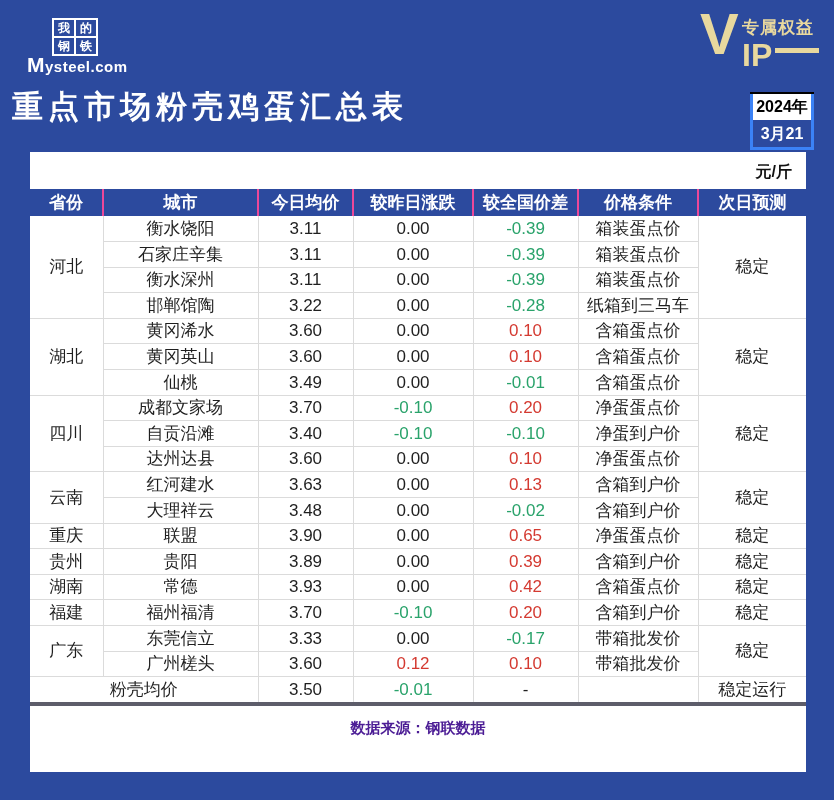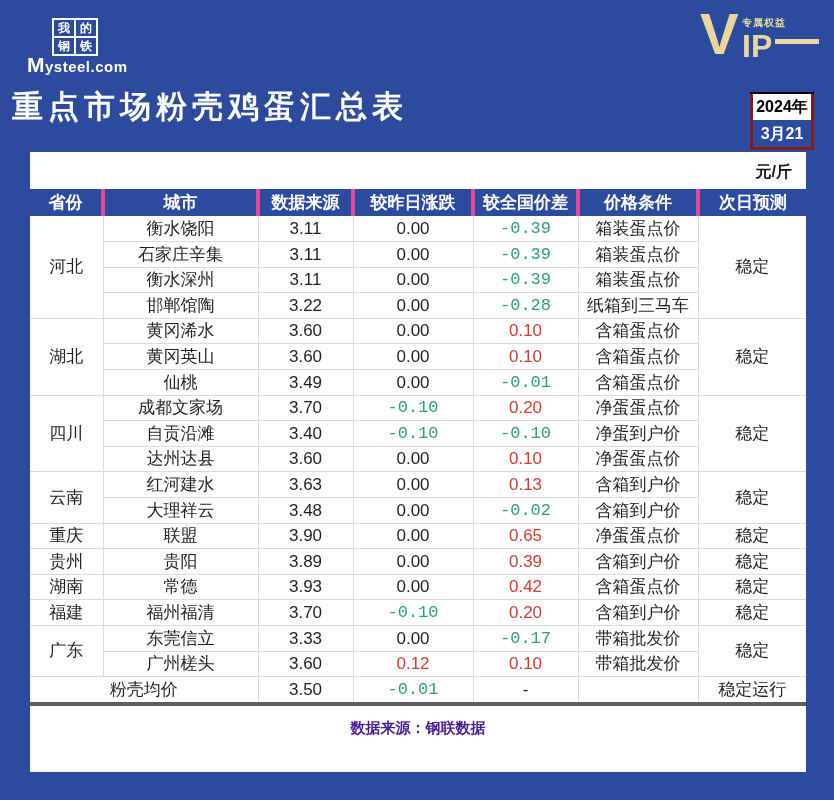--- a/index.html
+++ b/index.html
@@ -27,51 +27,51 @@
   }
   .logo-grid span{
     background:var(--blue);color:#fff;font-size:12px;font-weight:700;
     display:flex;align-items:center;justify-content:center;
   }
   .logo-domain{color:#fff;font-weight:700;font-size:15px;line-height:1.1;margin-top:-3px;letter-spacing:0.5px;}
   .logo-domain .m{font-size:21px;}
   .vip{position:absolute;right:12px;top:6px;width:122px;height:64px;color:var(--gold);}
   .vip-v{position:absolute;left:0;top:0;font-size:58px;font-weight:800;line-height:0.95;}
   .vip-right{position:absolute;left:42px;top:10px;}
-  .vip-tagline{font-size:10px;font-weight:800;letter-spacing:1px;}
+  .vip-tagline{font-size:17px;font-weight:800;letter-spacing:1px;}
   .vip-row{display:flex;align-items:flex-start;}
   .vip-ip{font-size:32px;font-weight:800;line-height:1;}
   .vip-bar{width:44px;height:5px;background:var(--gold);margin-left:3px;margin-top:9px;}
   
   .page-title{
     position:absolute;left:12px;top:86px;
     color:#fff;font-size:31px;font-weight:800;letter-spacing:5px;white-space:nowrap;
   }
-  .date-box{position:absolute;left:750px;top:92px;width:64px;background:#7f1d1d;border-top:2px solid #000;padding:0 3px 3px;}
+  .date-box{position:absolute;left:750px;top:92px;width:64px;background:#3b82f6;border-top:2px solid #000;padding:0 3px 3px;}
   .date-year{height:26px;line-height:26px;text-align:center;background:#fff;color:#000;font-size:16px;font-weight:700;}
   .date-day{height:27px;line-height:27px;text-align:center;background:var(--blue);color:#fff;font-size:16px;font-weight:700;}
   
   .card{position:absolute;left:30px;top:152px;width:776px;height:620px;background:#fff;}
   .unit{ text-align:right;padding:10px 14px 6px;font-size:16px;font-weight:600;color:#111;}
   table{width:776px;border-collapse:collapse;table-layout:fixed;color:var(--ink);}
   thead th{
     background:var(--blue);color:#fff;font-weight:700;font-size:17px;
-    height:27px;border-left:4px solid #ec4899;border-bottom:none;text-align:center;
+    height:27px;border-left:2px solid #ec4899;border-bottom:none;text-align:center;
   }
   thead th:first-child{border-left:none;}
   tbody td{
     height:25.6px;text-align:center;border:1px solid var(--grid);
     font-size:17px;padding:0;line-height:1.15;vertical-align:middle;white-space:nowrap;
   }
   tbody tr td:first-child{border-left:none;}
   tbody tr td:last-child{border-right:none;}
   tbody tr:first-child td{border-top:none;}
   tbody tr:last-child td{border-bottom:none;}
   td.c-up{color:var(--red);}
-  td.c-down{color:var(--green);font-family:Liberation Mono, monospace;}
+  td.c-down{color:var(--green);}
   td.c-zero{color:var(--ink);}
   .divider{height:4px;background:#5d5d6a;width:100%;}
   .source{text-align:center;font-size:15px;font-weight:600;color:#4c1d95;padding-top:13px;}
 </style>
 </head>
 <body>
 
 <div class="logo">
   <div class="logo-grid">
     <span>我</span>
@@ -108,21 +108,21 @@
         <col style="width:95px">
       <col style="width:120px">
         <col style="width:105px">
         <col style="width:120px">
         <col style="width:108px">
     </colgroup>
     <thead>
       <tr id="header-row">
           <th>省份</th>
           <th>城市</th>
-          <th>数据来源</th>
+          <th>今日均价</th>
           <th>较昨日涨跌</th>
           <th>较全国价差</th>
           <th>价格条件</th>
           <th>次日预测</th>
         </tr>
     </thead>
     <tbody id="table-body">
         <tr>
           <td rowspan="4">河北</td>
           <td>衡水饶阳</td>

